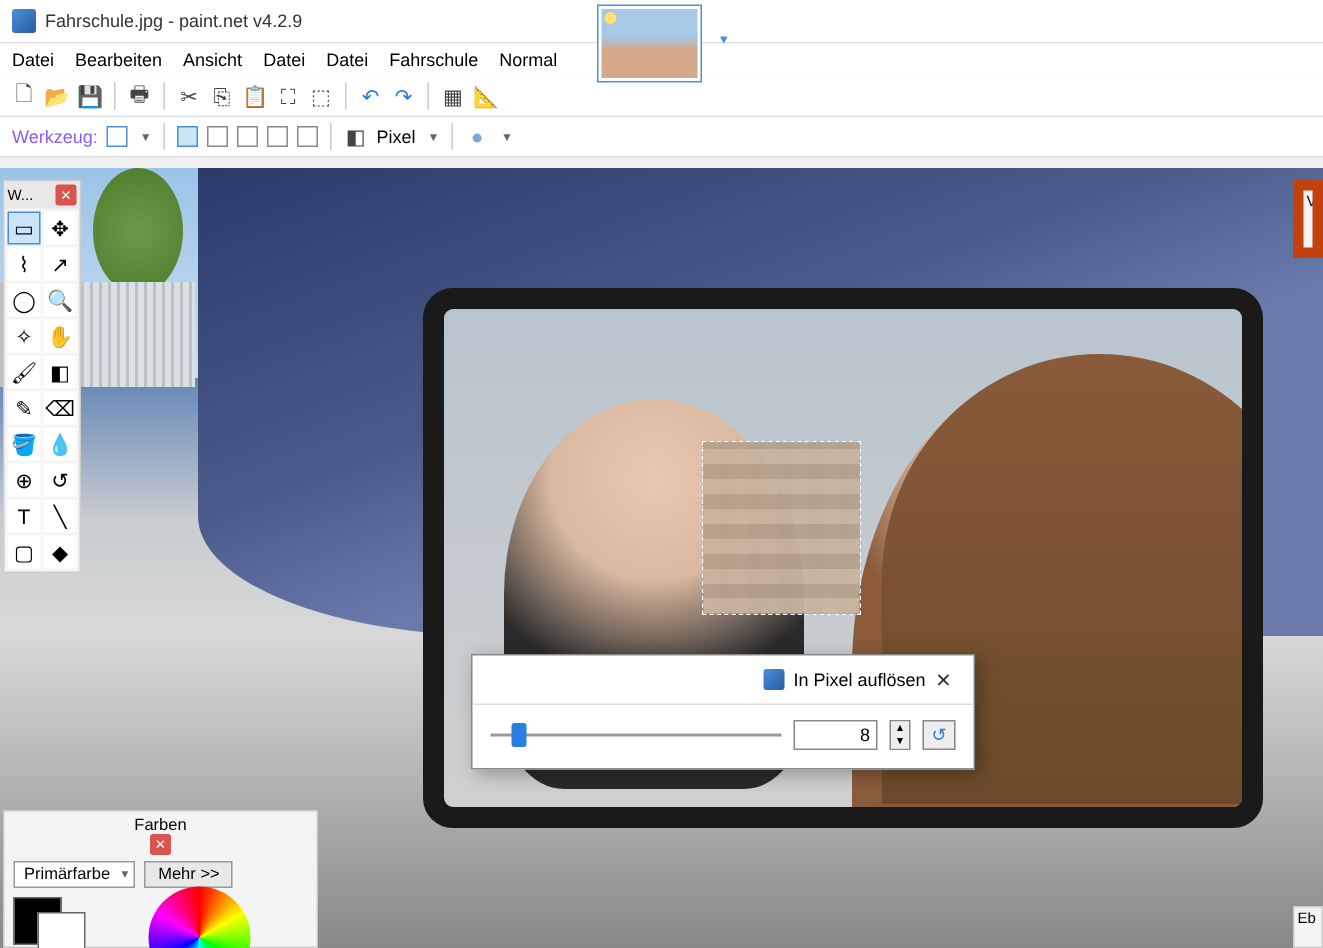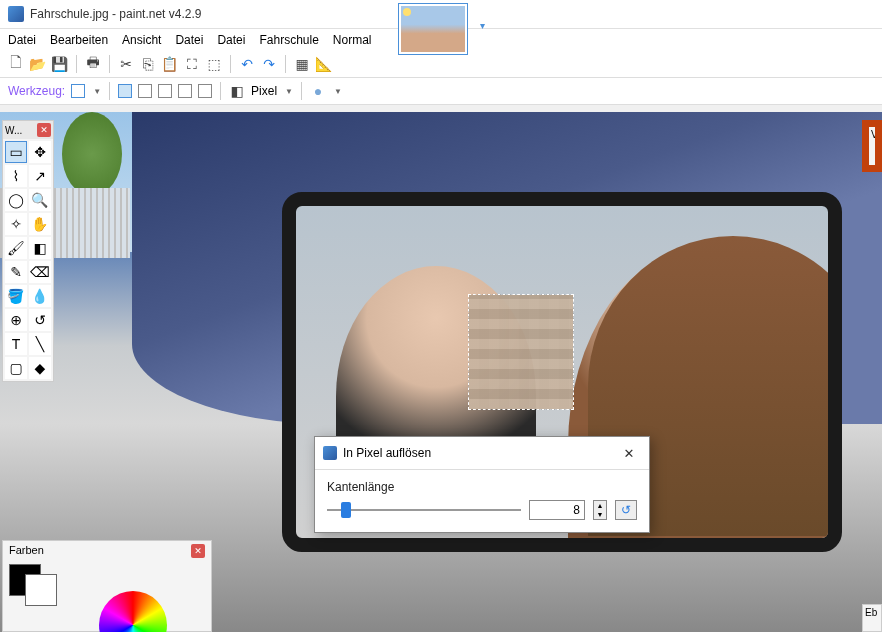--- a/index.html
+++ b/index.html
@@ -37,34 +37,34 @@
     filter: blur(0.3px); }
   
   .tools-panel { position: absolute; top: 120px; left: 2px; width: 52px; background: #f4f4f4; border: 1px solid #ccc; }
   .tools-title { height: 18px; background: #e8e8e8; display: flex; align-items: center; justify-content: space-between; padding: 0 2px; font-size: 10px; }
   .tools-title .close { width: 14px; height: 14px; background: #d9534f; color: #fff; display: flex; align-items: center; justify-content: center; font-size: 9px; border-radius: 2px; }
   .tools-grid { display: grid; grid-template-columns: 1fr 1fr; gap: 2px; padding: 2px; }
   .tool { width: 22px; height: 22px; display: flex; align-items: center; justify-content: center; font-size: 14px; background: #fff; border: 1px solid transparent; }
   .tool.active { background: #cce4f7; border-color: #4a90d9; }
   
   .colors-panel { position: absolute; bottom: 0; left: 2px; width: 210px; height: 92px; background: #f4f4f4; border: 1px solid #ccc; padding: 3px 6px; }
-  .colors-title { display: flex; justify-content: space-between; font-size: 11px; margin-bottom: 4px; }
+  .colors-title { display: flex; justify-content: space-between; align-items: center; font-size: 11px; margin-bottom: 4px; flex-direction: column; }
   .colors-title .close { width: 14px; height: 14px; background: #d9534f; color: #fff; display: flex; align-items: center; justify-content: center; font-size: 9px; border-radius: 2px; }
   .colors-row { display: flex; align-items: center; gap: 6px; }
   .combo { border: 1px solid #999; background: #fff; padding: 2px 16px 2px 6px; font-size: 11px; position: relative; }
   .combo::after { content: "▾"; position: absolute; right: 4px; top: 2px; font-size: 9px; color: #666; }
   .more-btn { border: 1px solid #999; background: #e8e8e8; padding: 2px 8px; font-size: 11px; }
   .swatch-pair { display: flex; margin-top: 6px; gap: 0; }
   .swatch { width: 32px; height: 32px; border: 1px solid #666; }
   .swatch.primary { background: #000; }
   .swatch.secondary { background: #fff; margin-left: -16px; margin-top: 10px; }
   .color-wheel { width: 68px; height: 68px; border-radius: 50%; background: conic-gradient(red,yellow,lime,cyan,blue,magenta,red); position: absolute; bottom: -28px; left: 96px; }
   
   .dialog { position: absolute; top: 436px; left: 314px; width: 336px; background: #fff; border: 1px solid #888; box-shadow: 3px 3px 12px rgba(0,0,0,0.3); }
-  .dlg-title { display: flex; align-items: center; justify-content: space-between; padding: 6px 8px; border-bottom: 1px solid #ddd; }
+  .dlg-title { display: flex; align-items: center; justify-content: flex-end; padding: 6px 8px; border-bottom: 1px solid #ddd; }
   .dlg-title-left { display: flex; align-items: center; gap: 6px; }
   .dlg-icon { width: 14px; height: 14px; background: linear-gradient(135deg,#4a90d9,#2c5aa0); border-radius: 2px; }
   .dlg-close { width: 24px; height: 20px; display: flex; align-items: center; justify-content: center; font-size: 13px; color: #333; }
   .dlg-body { padding: 10px 12px 12px; }
   .dlg-body .label { font-size: 12px; color: #222; margin-bottom: 6px; display: block; }
   .slider-row { display: flex; align-items: center; gap: 8px; }
   .slider { flex: 1; position: relative; height: 20px; }
   .slider-track { position: absolute; top: 9px; left: 0; right: 0; height: 2px; background: #999; }
   .slider-thumb { position: absolute; top: 2px; left: 14px; width: 10px; height: 16px; background: #2a7de1; border-radius: 2px; }
   .num-input { width: 56px; border: 1px solid #888; text-align: right; padding: 2px 4px; font-size: 12px; }
@@ -196,37 +196,40 @@
 </div>
 <div class="right-panel2">
   <span>Eb</span>
 </div>
 
 <div class="colors-panel">
   <div class="colors-title">
     <span>Farben</span>
     <span class="close">✕</span>
   </div>
+  <div class="colors-row">
+    <span class="combo">Primärfarbe</span>
+    <span class="more-btn">Mehr &gt;&gt;</span>
+  </div>
   <div class="swatch-pair">
     <span class="swatch primary"></span>
     <span class="swatch secondary"></span>
   </div>
   <div class="color-wheel"></div>
 </div>
 
 <div class="dialog">
   <div class="dlg-title">
     <div class="dlg-title-left">
       <span class="dlg-icon"></span>
       <span>In Pixel auflösen</span>
     </div>
     <span class="dlg-close">✕</span>
   </div>
   <div class="dlg-body">
-    <span class="label">Kantenlänge</span>
     <div class="slider-row">
       <div class="slider">
         <div class="slider-track"></div>
         <div class="slider-thumb"></div>
       </div>
       <input class="num-input" value="8" style="">
       <div class="spin">
         <div>▲</div>
         <div>▼</div>
       </div>

